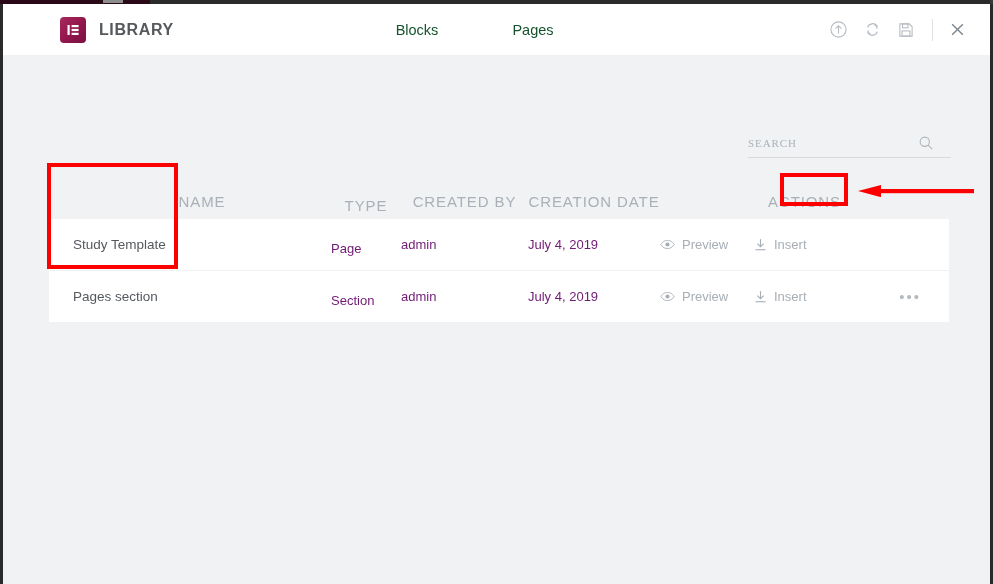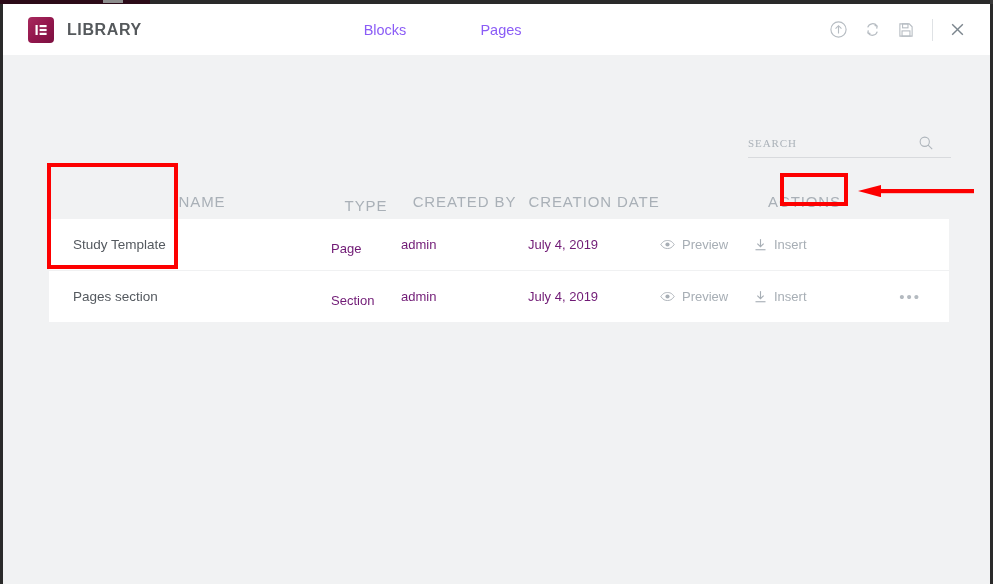--- a/index.html
+++ b/index.html
@@ -76,20 +76,21 @@
     background: #ffffff;
     display: flex;
     align-items: stretch;
   }
   .brand {
     display: flex;
     align-items: center;
     padding-left: 25px;
     width: 300px;
     flex: none;
+    margin-left: 32px;
   }
   .brand-logo {
     width: 26px;
     height: 26px;
     border-radius: 4px;
     background: linear-gradient(135deg, #a82a5e 0%, #93174d 50%, #7c1040 100%);
     display: flex;
     align-items: center;
     justify-content: center;
     flex: none;
@@ -106,21 +107,21 @@
   .tabs {
     display: flex;
     align-items: stretch;
     flex: none;
   }
   .tab {
     display: flex;
     align-items: center;
     justify-content: center;
     font-size: 14.5px;
-    color: #8b5cf6;
+    color: #14532d;
     padding: 0 22px;
     position: relative;
     cursor: pointer;
     box-sizing: border-box;
   }
   .tab.tab-blocks { width: 114px; }
   .tab.tab-pages  { width: 118px; }
   .tab.tab-mytpl  { width: 116px; background: #fafafa; color: #5a646d; }
   .tab.active::after {
     content: "";

